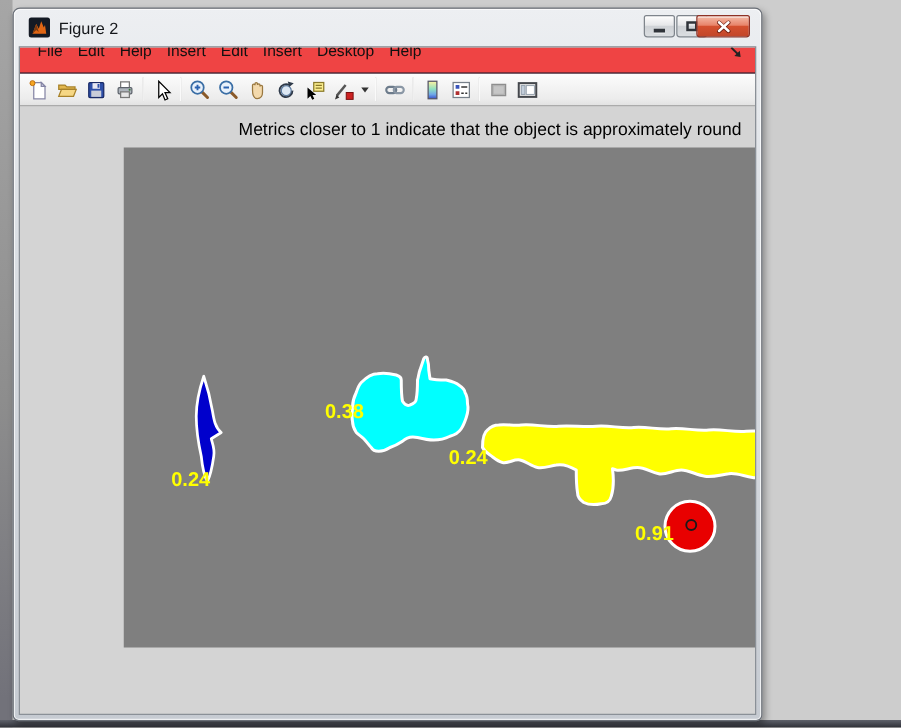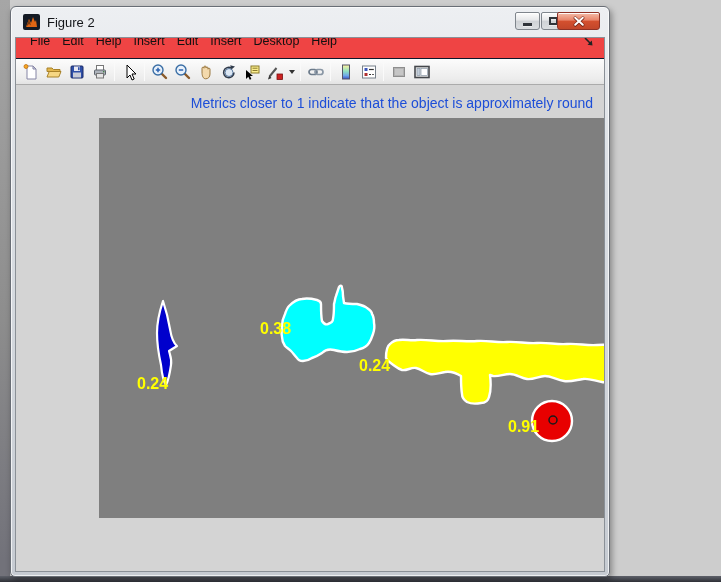--- a/index.html
+++ b/index.html
@@ -43,21 +43,21 @@
   .dock-btn { margin-left:auto; width:16px; height:16px; display:flex; align-items:center; justify-content:center; }
 
   .toolbar { height:26px; background:linear-gradient(180deg,#FCFCFC 0%,#ECECEC 80%,#E3E3E3 100%);
     border-bottom:1px solid #ABABAB; display:flex; align-items:center; padding:0 3px; }
   .tbtn { width:23px; height:22px; display:flex; align-items:center; justify-content:center; border-radius:2px; }
   .tbtn-caret { width:11px; }
   .tsep { width:1px; height:19px; background:#C2C2C2; border-right:1px solid #FAFAFA; margin:0 3px; }
   .caret { width:0; height:0; border-left:3.5px solid transparent; border-right:3.5px solid transparent; border-top:4px solid #333; }
 
   .figtitle { position:absolute; left:108px; top:57px; width:536px; text-align:center;
-    font-size:14px; color:#1d4ed8; }
+    font-size:14px; color:#000000; }
 
   .canvas { position:absolute; left:83px; top:80px; width:536px; height:400px; background:#7F7F7F; }
   .canvas svg { display:block; }
   .metric-label { font-family:"Liberation Sans", sans-serif; font-weight:bold; font-size:16px; }
 </style>
 </head>
 <body>
 
 <div class="left-strip"></div>
 <div class="bottom-strip"></div>

